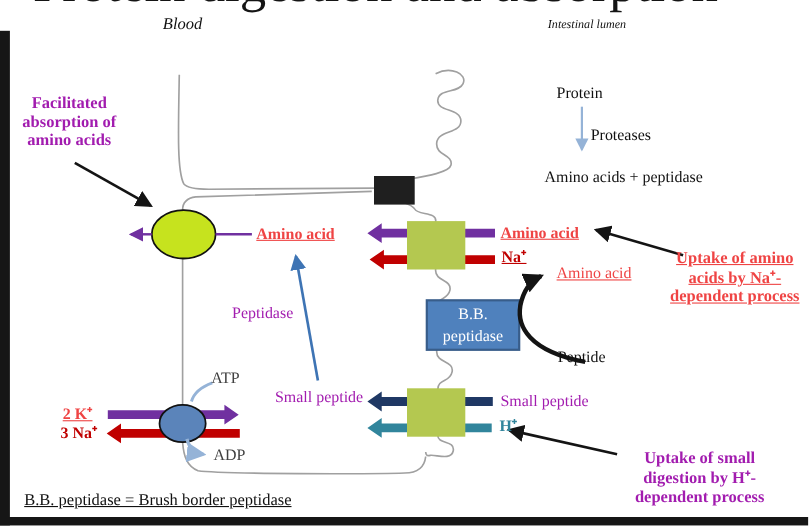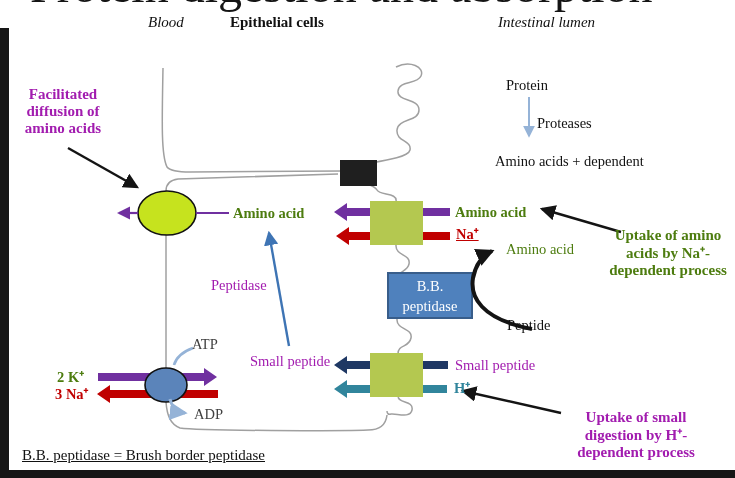--- a/index.html
+++ b/index.html
@@ -5,21 +5,21 @@
   html,body{margin:0;padding:0;background:#fff;}
   .canvas{
     position:relative;width:735px;height:478px;background:#ffffff;
     overflow:hidden;font-family:"Liberation Serif",serif;color:#111;
   }
   .lbl{position:absolute;white-space:nowrap;font-size:14.5px;line-height:17px;}
   .bold{font-weight:bold;}
   .italic{font-style:italic;margin-left:48px;}
   .center{text-align:center;white-space:normal;}
   .navy{color:#a21caf;}
-  .purple{color:#4d7c0f;}
+  .purple{color:#ef4444;text-decoration:underline;}
   .red{color:#c00000;}
   .teal{color:#31859c;}
   .lblue{color:#404040;}
   .white{color:#ffffff;}
   .title-clip{
     position:absolute;top:-38px;left:30px;font-size:48px;line-height:48px;
     white-space:nowrap;color:#141414;letter-spacing:0px;
   }
   .frame-left{position:absolute;left:0;top:28px;width:9px;height:450px;background:#161616;}
   .frame-bottom{position:absolute;left:0;top:470px;width:735px;height:8px;background:#161616;}
@@ -88,40 +88,39 @@
     <line x1="529" y1="97" x2="529" y2="136" stroke="#95b3d7" stroke-width="2" marker-end="url(#ah-lblue)"></line>
     <path d="M193,348 C182,352 176,358 174,365" fill="none" stroke="#95b3d7" stroke-width="2.6"></path>
     <path d="M170,399 C172,408 177,412 185,413" fill="none" stroke="#95b3d7" stroke-width="3" marker-end="url(#ah-lblue)"></path>
     <line x1="68" y1="148" x2="137" y2="187" stroke="#141414" stroke-width="2.4" marker-end="url(#ah-black)"></line>
     <line x1="621" y1="232" x2="542" y2="209" stroke="#141414" stroke-width="2.4" marker-end="url(#ah-black)"></line>
     <line x1="561" y1="413" x2="463" y2="391" stroke="#141414" stroke-width="2.4" marker-end="url(#ah-black)"></line>
     <path d="M532,329 C480,319 470,296 473,278 C476,263 483,255 492,251" fill="none" stroke="#141414" stroke-width="4" marker-end="url(#ah-black-big)"></path>
   </svg>
 
   <div class="lbl italic" style="left:100px;top:14px;font-size:15px;">Blood</div>
-  <div class="lbl bold" style="left:230px;top:14px;font-size:15px;">Epithelial cells</div>
-  <div class="lbl italic" style="left:450px;top:14px;font-size:15px;">Intestinal lumen</div>
+  <div class="lbl italic" style="left:450px;top:14px;font-size:11px;">Intestinal lumen</div>
 
   <div class="lbl bold navy center" style="left:6px;top:86px;width:114px;font-size:15px;">
     <div>Facilitated</div>
-    <div>diffusion of</div>
+    <div>absorption of</div>
     <div>amino acids</div>
   </div>
   <div class="lbl bold purple" style="left:57px;top:369px;">2 K⁺</div>
   <div class="lbl bold red" style="left:55px;top:386px;">3 Na⁺</div>
 
   <div class="lbl bold purple" style="left:233px;top:205px;">Amino acid</div>
   <div class="lbl navy" style="left:211px;top:277px;">Peptidase</div>
   <div class="lbl navy" style="left:250px;top:353px;">Small peptide</div>
   <div class="lbl lblue" style="left:192px;top:336px;">ATP</div>
   <div class="lbl lblue" style="left:194px;top:406px;text-align:center;">ADP</div>
 
   <div class="lbl" style="left:506px;top:77px;">Protein</div>
   <div class="lbl" style="left:537px;top:115px;">Proteases</div>
-  <div class="lbl" style="left:495px;top:153px;">Amino acids + dependent</div>
+  <div class="lbl" style="left:495px;top:153px;">Amino acids + peptidase</div>
   <div class="lbl bold purple" style="left:455px;top:204px;">Amino acid</div>
   <div class="lbl bold red" style="left:456px;top:226px;text-decoration:underline;">Na⁺</div>
   <div class="lbl purple" style="left:506px;top:241px;">Amino acid</div>
   <div class="lbl" style="left:507px;top:317px;">Peptide</div>
   <div class="lbl navy" style="left:455px;top:357px;">Small peptide</div>
   <div class="lbl bold teal" style="left:454px;top:380px;">H⁺</div>
 
   <div class="lbl white center" style="left:388px;top:276px;width:84px;line-height:20px;">
     <div>B.B.</div>
     <div>peptidase</div>

